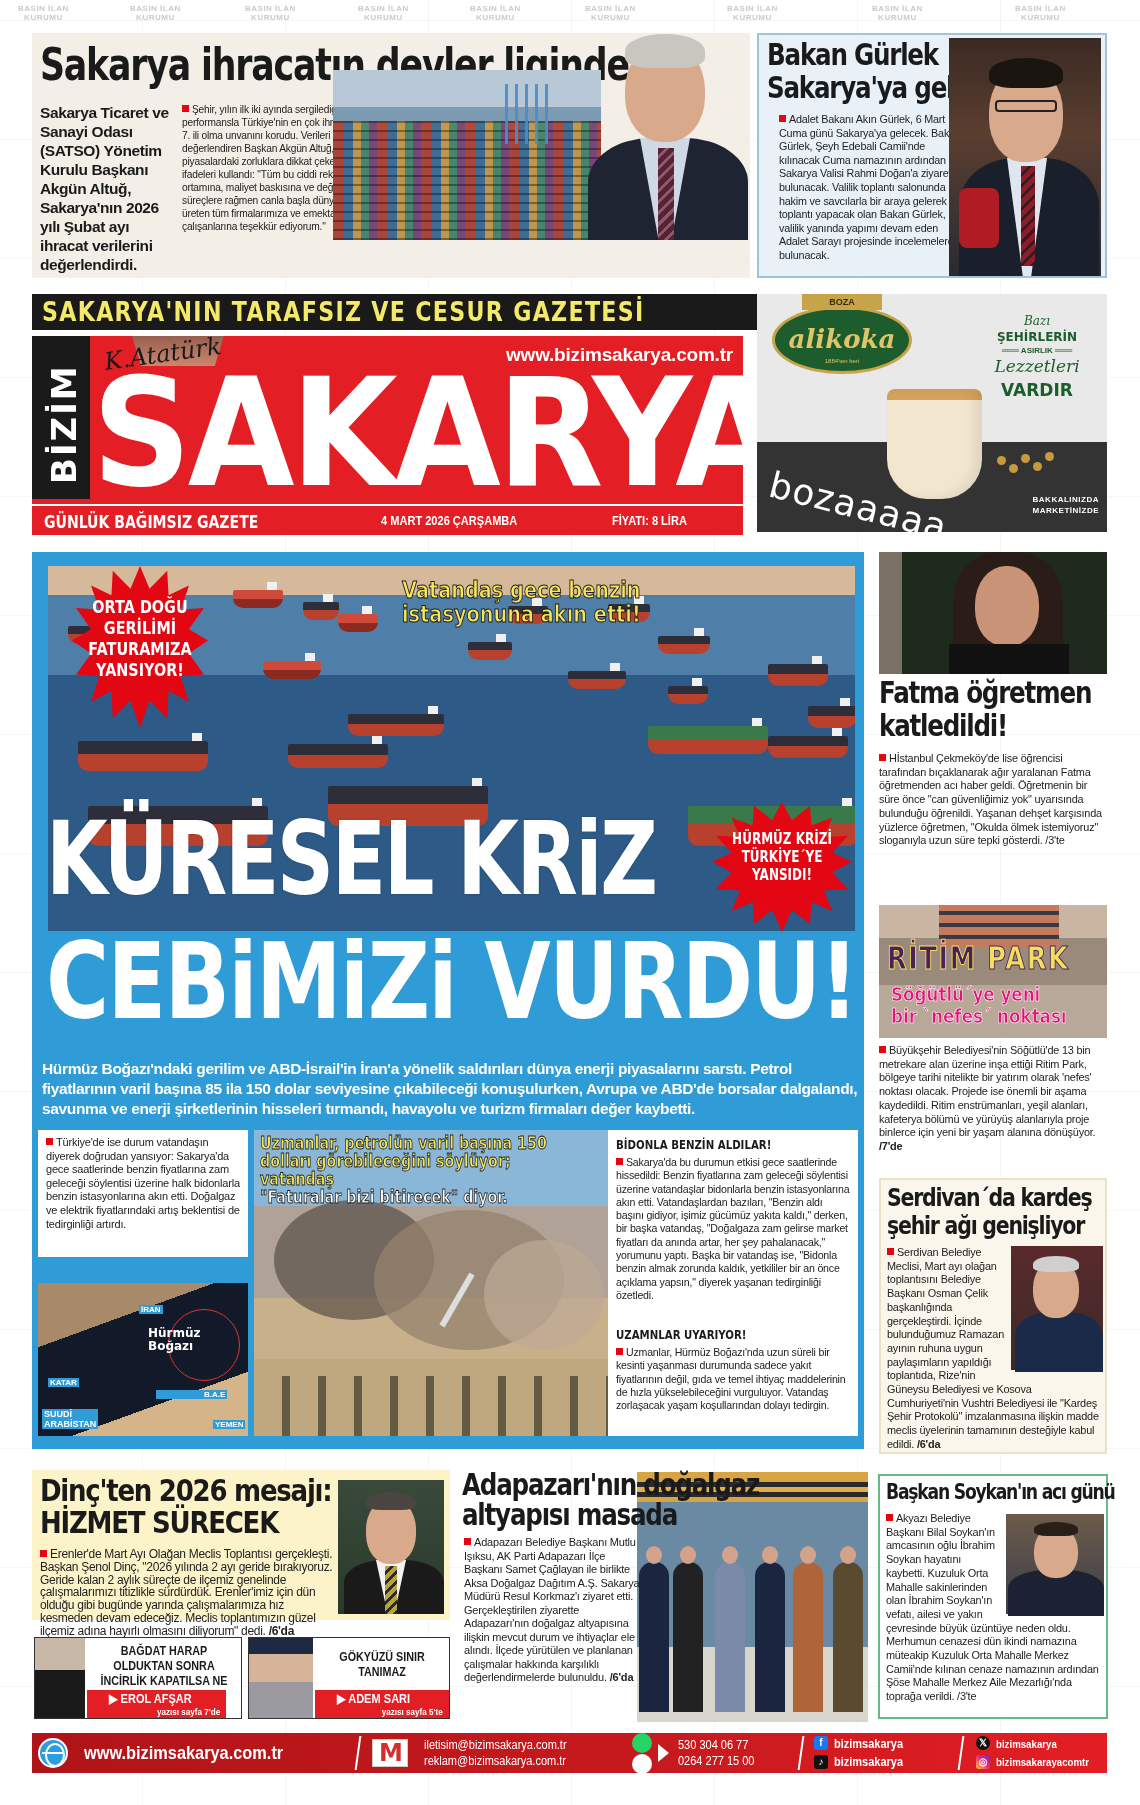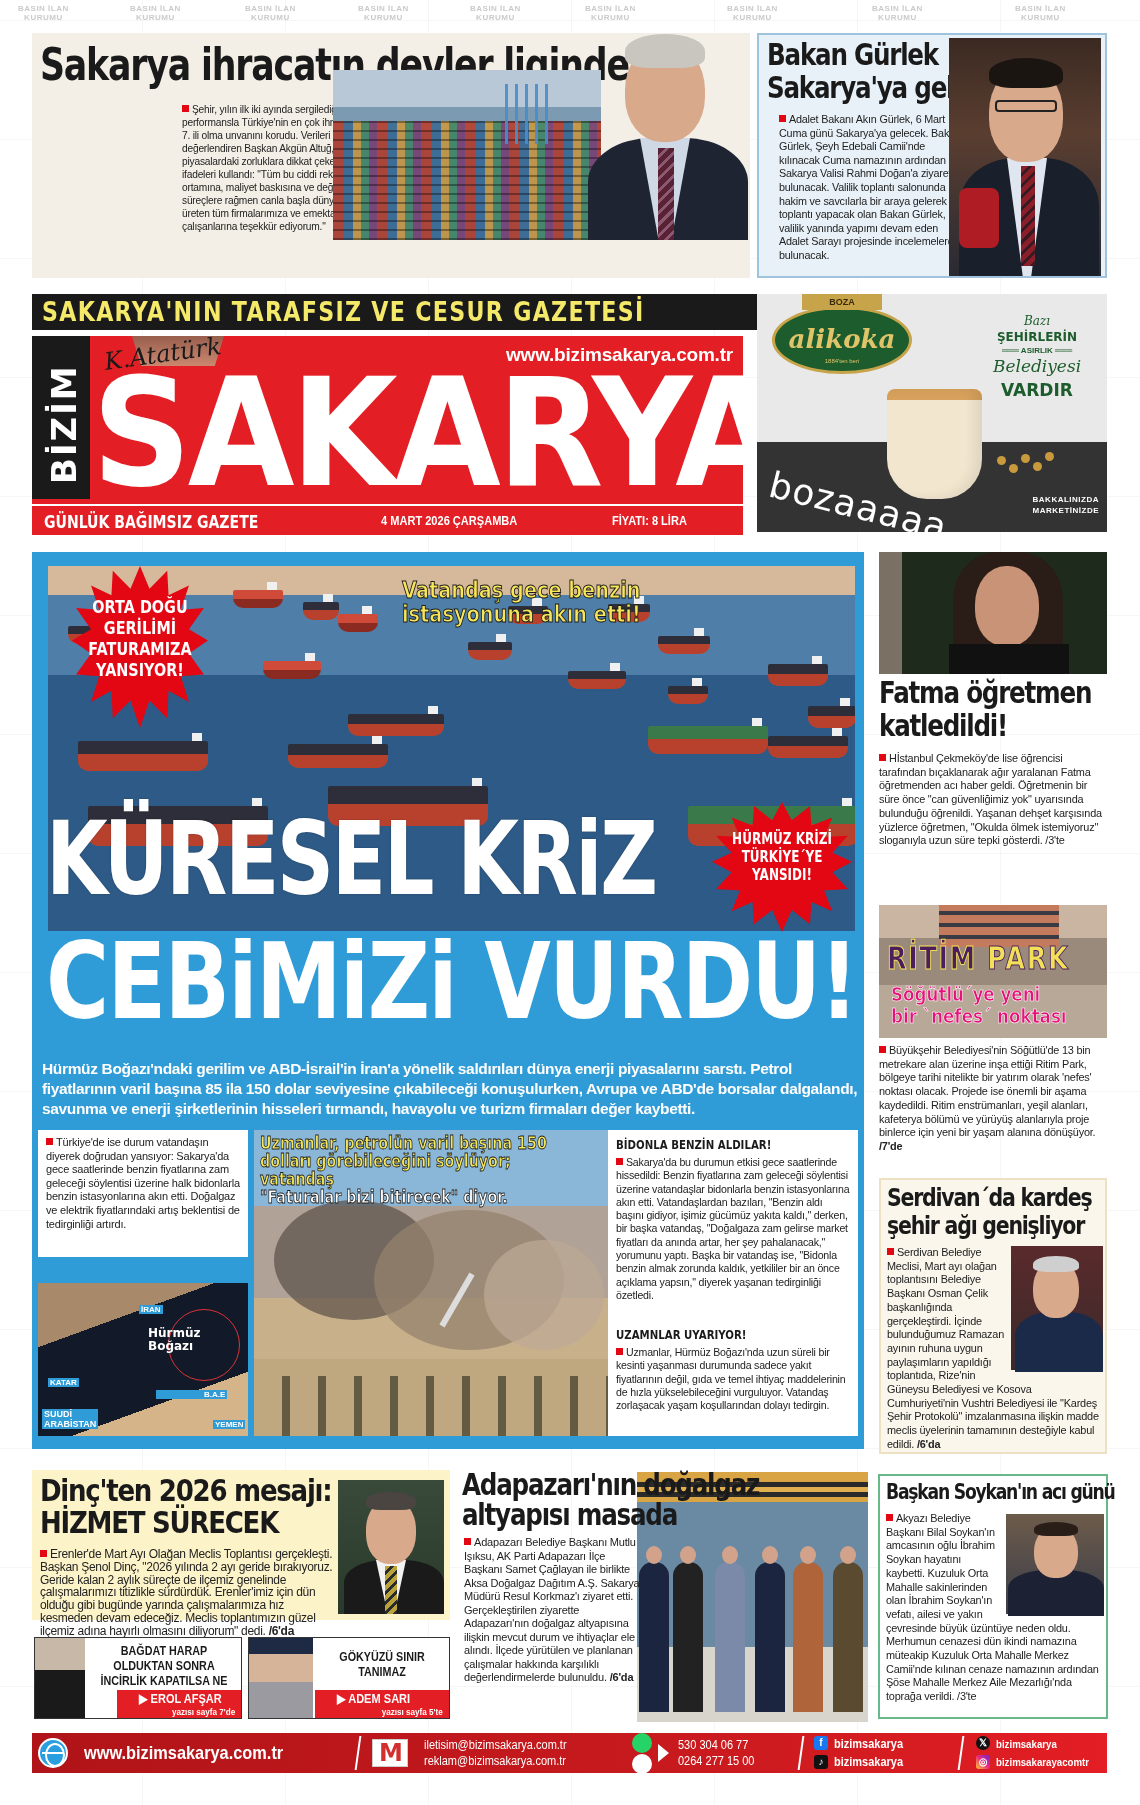--- a/index.html
+++ b/index.html
@@ -160,20 +160,21 @@
 <div class="wm" style="left:245px;top:4px;"><span>BASIN İLAN</span><br><span>KURUMU</span></div>
 <div class="wm" style="left:358px;top:4px;"><span>BASIN İLAN</span><br><span>KURUMU</span></div>
 <div class="wm" style="left:470px;top:4px;"><span>BASIN İLAN</span><br><span>KURUMU</span></div>
 <div class="wm" style="left:585px;top:4px;"><span>BASIN İLAN</span><br><span>KURUMU</span></div>
 <div class="wm" style="left:727px;top:4px;"><span>BASIN İLAN</span><br><span>KURUMU</span></div>
 <div class="wm" style="left:872px;top:4px;"><span>BASIN İLAN</span><br><span>KURUMU</span></div>
 <div class="wm" style="left:1015px;top:4px;"><span>BASIN İLAN</span><br><span>KURUMU</span></div>
 
 <div id="top-story" class="abs">
   <div class="headline">Sakarya ihracatın devler liginde!</div>
+  <div class="lead">Sakarya Ticaret ve Sanayi Odası (SATSO) Yönetim Kurulu Başkanı Akgün Altuğ, Sakarya'nın 2026 yılı Şubat ayı ihracat verilerini değerlendirdi.</div>
   <div class="text body-text"><span class="bullet"></span><span>Şehir, yılın ilk iki ayında sergilediği performansla Türkiye'nin en çok ihracat yapan 7. ili olma unvanını korudu. Verileri değerlendiren Başkan Akgün Altuğ, küresel piyasalardaki zorluklara dikkat çekerek şu ifadeleri kullandı: "Tüm bu ciddi rekabet ortamına, maliyet baskısına ve değişken süreçlere rağmen canla başla dünya için üreten tüm firmalarımıza ve emektar çalışanlarına teşekkür ediyorum."</span></div>
 </div>
 <div id="port-photo" class="photo">
   <div class="containers"></div>
     <div class="containers2"></div>
     <div class="crane"></div>
 </div>
 <div id="altug-photo" class="photo">
   <div class="person" style="left:0;top:0;width:180px;height:212px;">
     <div class="suit" style="left:18px;top:110px;width:160px;height:110px;background:#1f2433;"></div>
@@ -217,21 +218,21 @@
 </div>
 
 <div id="boza-ad" class="abs">
   <div class="oval"></div>
   <div class="ribbon">BOZA</div>
   <div class="brand">alikoka</div>
   <div class="since">1884'ten beri</div>
   <div class="tag1">Bazı</div>
   <div class="tag2">ŞEHİRLERİN</div>
   <div class="tag3">═══ ASIRLIK ═══</div>
-  <div class="tag4">Belediyesi</div>
+  <div class="tag4">Lezzetleri</div>
   <div class="tag5">VARDIR</div>
   <div class="cup"></div>
   <div class="chick" style="left:240px;top:162px;"></div>
   <div class="chick" style="left:252px;top:170px;"></div>
   <div class="chick" style="left:264px;top:160px;"></div>
   <div class="chick" style="left:276px;top:168px;"></div>
   <div class="chick" style="left:288px;top:158px;"></div>
   <div class="slogan">bozaaaaa...</div>
   <div class="where"><span>BAKKALINIZDA</span><br><span>MARKETİNİZDE</span></div>
 </div>
@@ -350,21 +351,21 @@
     <div class="shirt" style="left:38px;top:80px;width:30px;height:56px;background:#f2f2f2;clip-path:polygon(0 0,100% 0,60% 100%,40% 100%);"></div>
     <div class="tie" style="left:47px;top:86px;width:12px;height:48px;background:repeating-linear-gradient(135deg,#b8a23a 0 4px,#2a2a2a 4px 7px);"></div>
     <div class="head" style="left:28px;top:18px;width:50px;height:66px;"></div>
     <div class="hair" style="left:28px;top:12px;width:50px;height:18px;background:#4a4540;"></div>
   </div>
 </div>
 
 <div class="column-box" style="left:34px;top:1637px;width:208px;height:82px;">
   <div class="photo-area" style="left:0;width:50px;background:linear-gradient(180deg,#c8b8a8 0 40%, #1a1a1a 40% 100%);"></div>
   <div class="title" style="left:52px;top:6px;width:154px;">BAĞDAT HARAP OLDUKTAN SONRA İNCİRLİK KAPATILSA NE OLUR?</div>
-  <div class="author-bar" style="left:52px;right:0;margin-left:30px;">
+  <div class="author-bar" style="left:52px;right:15px;">
     <div class="author">▶ EROL AFŞAR</div>
     <div class="page">yazısı sayfa 7'de</div>
   </div>
 </div>
 <div class="column-box" style="left:248px;top:1637px;width:202px;height:82px;">
   <div class="photo-area" style="left:0;width:64px;background:linear-gradient(180deg,#1e2a44 0 20%, #d6b49a 20% 55%, #9a9aa0 55% 100%);"></div>
   <div class="title" style="left:66px;top:12px;width:134px;">GÖKYÜZÜ SINIR TANIMAZ</div>
   <div class="author-bar" style="left:66px;right:0;">
     <div class="author">▶ ADEM SARI</div>
     <div class="page">yazısı sayfa 5'te</div>

